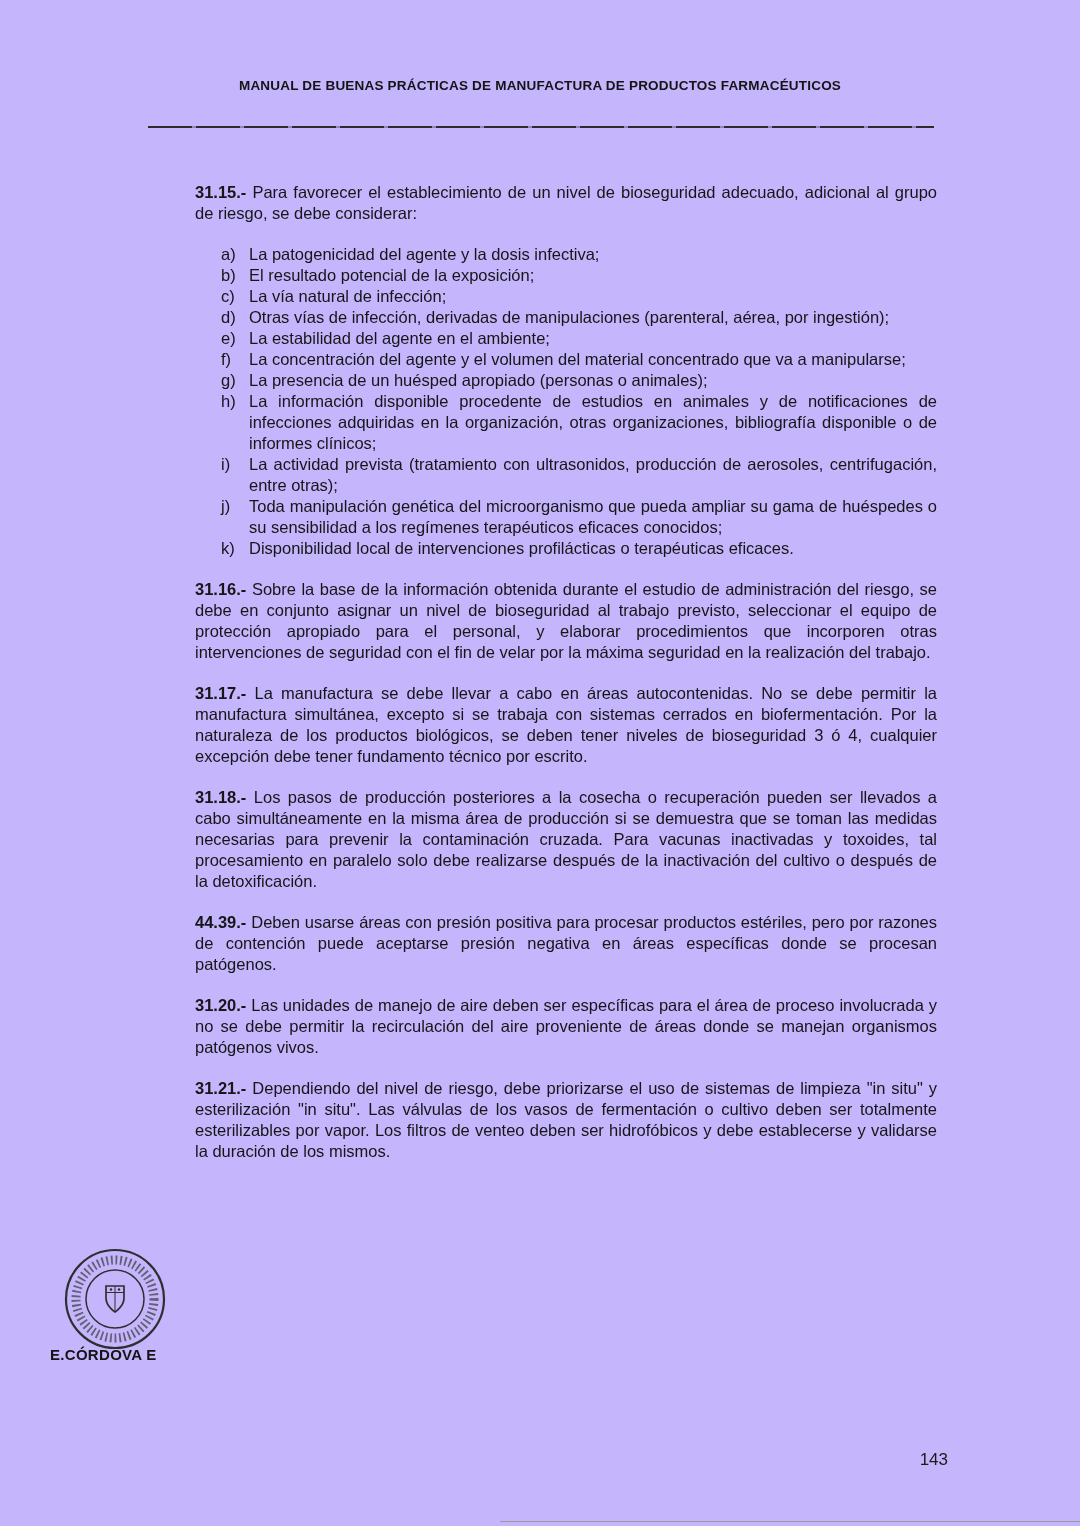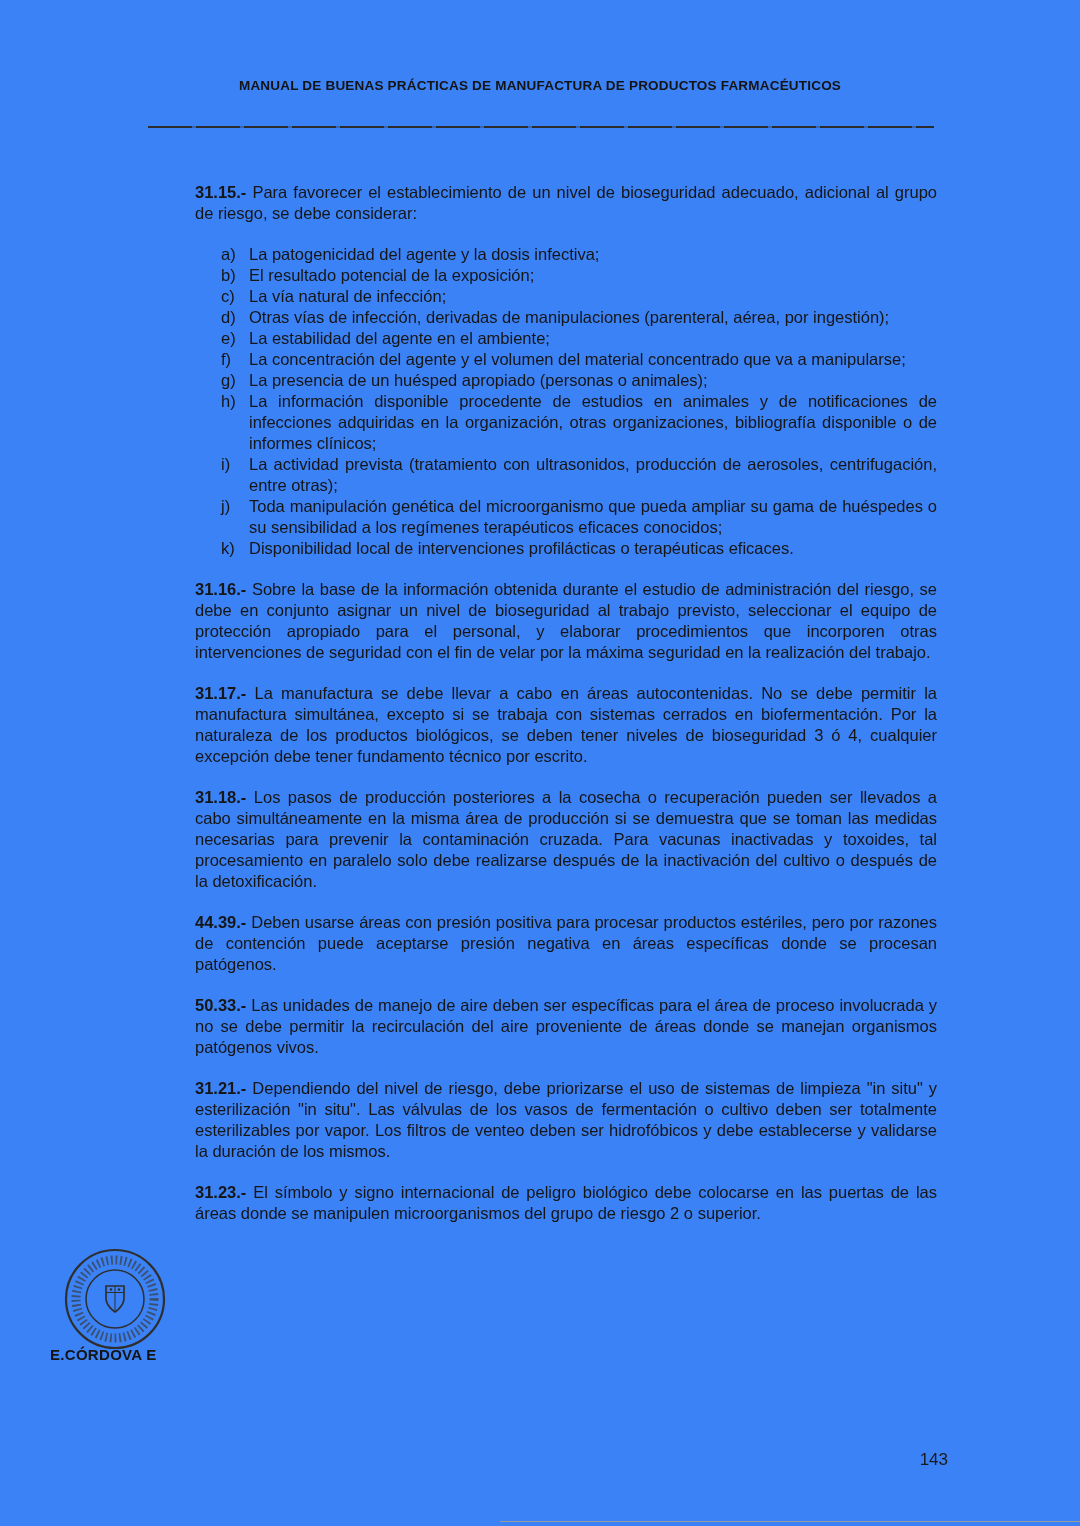--- a/index.html
+++ b/index.html
@@ -3,21 +3,21 @@
 <meta charset="utf-8">
 <style>
   * { margin: 0; padding: 0; box-sizing: border-box; }
   html, body { background: #e8e8e8; }
   body { font-family: "Liberation Sans", sans-serif; }
   .page {
     position: relative;
     width: 1080px;
     height: 1526px;
     margin: 0 auto;
-    background: #3b82f6;
+    background: #c4b5fd;
     color: #1a1a1a;
     overflow: hidden;
   }
   .header-title {
     position: absolute;
     top: 78px;
     left: 0;
     width: 100%;
     text-align: center;
     font-weight: bold;
@@ -141,26 +141,25 @@
     </div>
 
     <p class="para"><span class="num">31.16.-</span> <span>Sobre la base de la información obtenida durante el estudio de administración del riesgo, se debe en conjunto asignar un nivel de bioseguridad al trabajo previsto, seleccionar el equipo de protección apropiado para el personal, y elaborar procedimientos que incorporen otras intervenciones de seguridad con el fin de velar por la máxima seguridad en la realización del trabajo.</span></p>
 
     <p class="para"><span class="num">31.17.-</span> <span>La manufactura se debe llevar a cabo en áreas autocontenidas. No se debe permitir la manufactura simultánea, excepto si se trabaja con sistemas cerrados en biofermentación. Por la naturaleza de los productos biológicos, se deben tener niveles de bioseguridad 3 ó 4, cualquier excepción debe tener fundamento técnico por escrito.</span></p>
 
     <p class="para"><span class="num">31.18.-</span> <span>Los pasos de producción posteriores a la cosecha o recuperación pueden ser llevados a cabo simultáneamente en la misma área de producción si se demuestra que se toman las medidas necesarias para prevenir la contaminación cruzada. Para vacunas inactivadas y toxoides, tal procesamiento en paralelo solo debe realizarse después de la inactivación del cultivo o después de la detoxificación.</span></p>
 
     <p class="para"><span class="num">44.39.-</span> <span>Deben usarse áreas con presión positiva para procesar productos estériles, pero por razones de contención puede aceptarse presión negativa en áreas específicas donde se procesan patógenos.</span></p>
 
-    <p class="para"><span class="num">50.33.-</span> <span>Las unidades de manejo de aire deben ser específicas para el área de proceso involucrada y no se debe permitir la recirculación del aire proveniente de áreas donde se manejan organismos patógenos vivos.</span></p>
+    <p class="para"><span class="num">31.20.-</span> <span>Las unidades de manejo de aire deben ser específicas para el área de proceso involucrada y no se debe permitir la recirculación del aire proveniente de áreas donde se manejan organismos patógenos vivos.</span></p>
 
     <p class="para"><span class="num">31.21.-</span> <span>Dependiendo del nivel de riesgo, debe priorizarse el uso de sistemas de limpieza "in situ" y esterilización "in situ". Las válvulas de los vasos de fermentación o cultivo deben ser totalmente esterilizables por vapor. Los filtros de venteo deben ser hidrofóbicos y debe establecerse y validarse la duración de los mismos.</span></p>
 
 
-    <p class="para"><span class="num">31.23.-</span> <span>El símbolo y signo internacional de peligro biológico debe colocarse en las puertas de las áreas donde se manipulen microorganismos del grupo de riesgo 2 o superior.</span></p>
 
   </div>
 
   <div class="stamp">
     <svg width="106" height="106" viewBox="0 0 106 106">
       <circle cx="53" cy="53" r="49" fill="none" stroke="#2f2f2f" stroke-width="2.2"></circle>
       <circle cx="53" cy="53" r="29" fill="none" stroke="#2f2f2f" stroke-width="1.5"></circle>
       <circle cx="53" cy="53" r="39" fill="none" stroke="#3a3a3a" stroke-width="9" stroke-dasharray="1.8 2.8" opacity="0.7"></circle>
       <path d="M44 40 h18 v12 c0 8.5 -9 14 -9 14 s-9 -5.5 -9 -14 z" fill="none" stroke="#2f2f2f" stroke-width="1.7"></path>
       <path d="M44 46.5 h18 M53 40 v26" stroke="#2f2f2f" stroke-width="1"></path>

